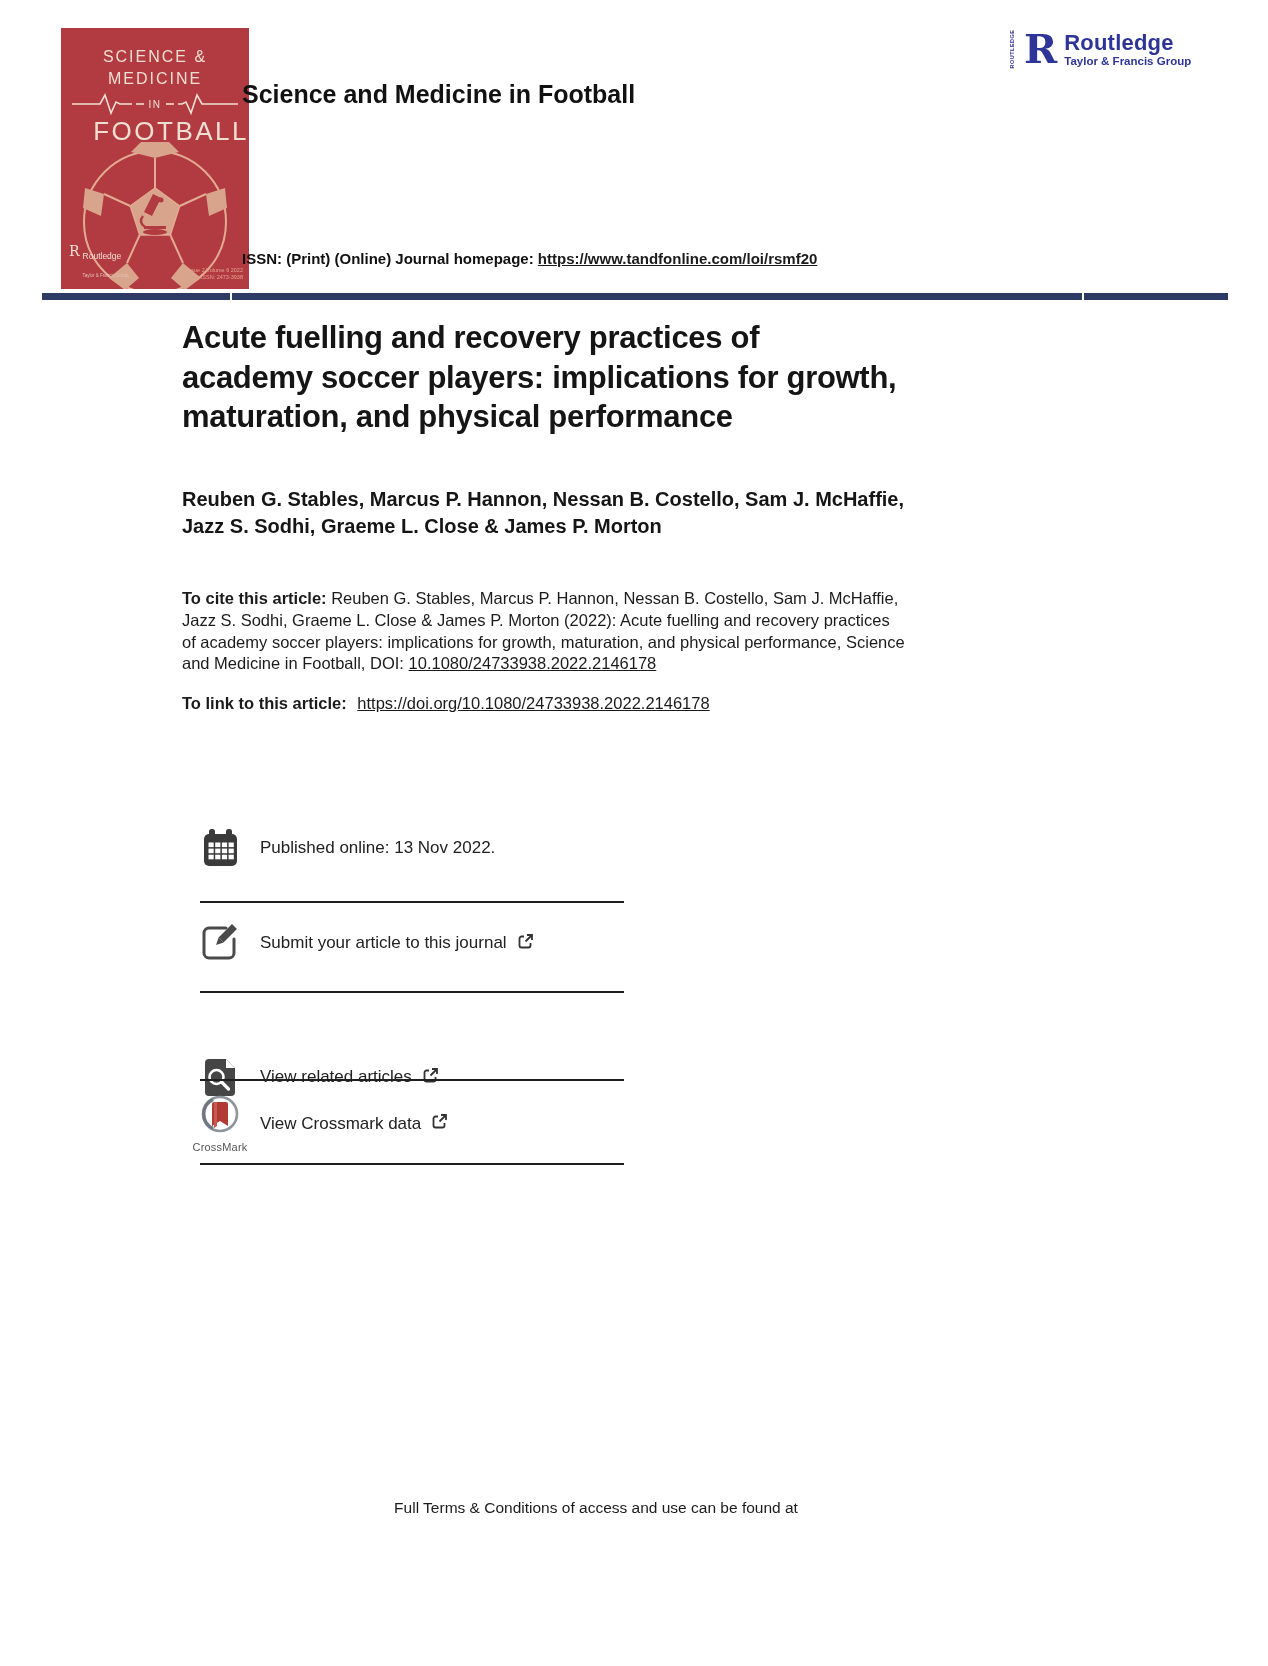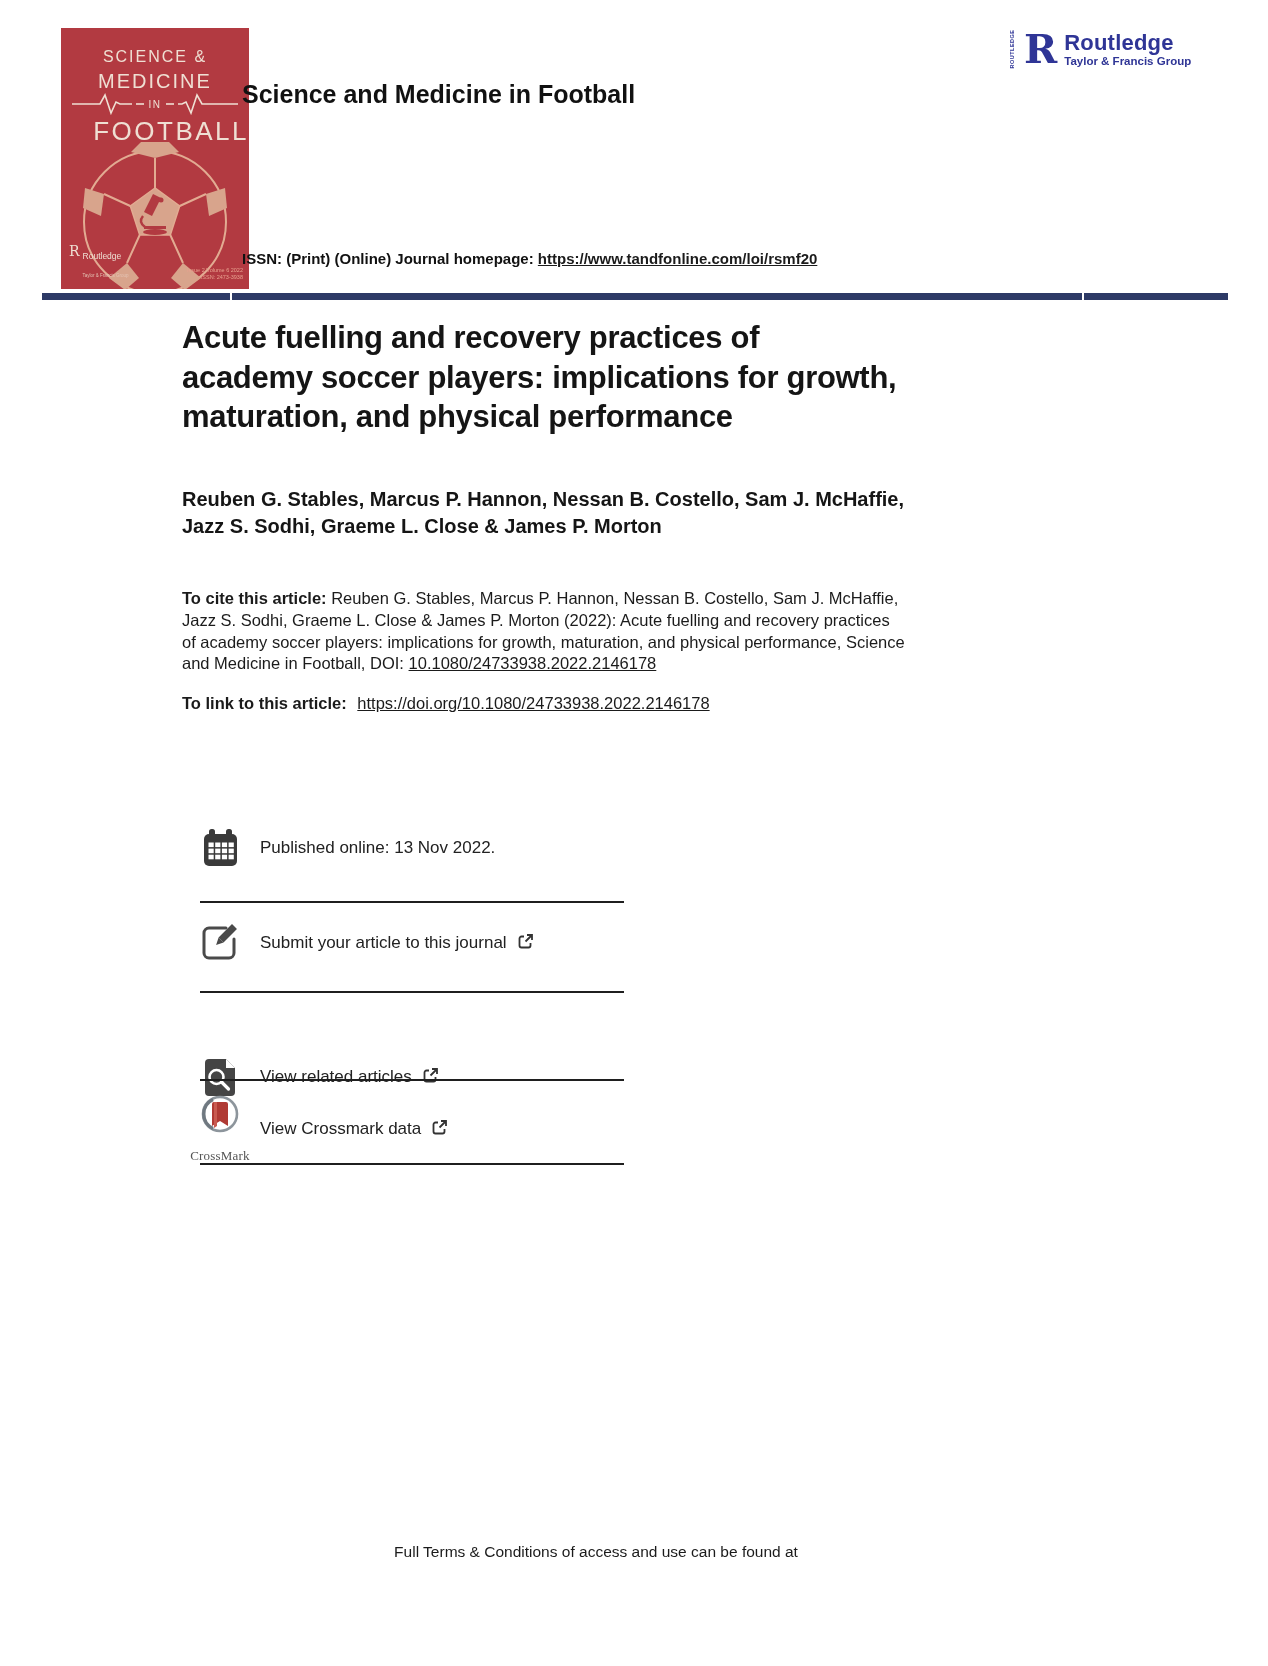--- a/index.html
+++ b/index.html
@@ -4,21 +4,21 @@
 <style>
   html,body{margin:0;padding:0;}
   body{
     width:1268px;height:1666px;position:relative;background:#ffffff;
     font-family:"Liberation Sans", sans-serif;color:#1b1b1b;overflow:hidden;
   }
   a{color:#1b1b1b;}
   
   .cover{position:absolute;left:40px;top:28px;width:188px;height:261px;background:#b23a41;overflow:hidden;margin-left:21px;}
   .cover .t1{position:absolute;top:20px;left:0;right:0;text-align:center;color:#efdfd3;font-size:16px;letter-spacing:2px;font-weight:500;}
-  .cover .t2{position:absolute;top:42px;left:0;right:0;text-align:center;color:#efdfd3;font-size:20px;letter-spacing:2px;font-weight:500;}
+  .cover .t2{position:absolute;top:42px;left:0;right:0;text-align:center;color:#efdfd3;font-size:16px;letter-spacing:2px;font-weight:500;}
   .cover .ekg{position:absolute;top:62px;left:9px;}
   .cover .t3{position:absolute;top:88px;left:0;right:0;text-align:right;color:#efdfd3;font-size:26px;letter-spacing:2.5px;font-weight:500;}
   .cover .ball{position:absolute;top:114px;left:14px;}
   .cover .pub{position:absolute;left:8px;bottom:8px;display:flex;align-items:flex-start;gap:3px;color:#efdfd3;z-index:2;}
   .cover .pub .r{font-family:"DejaVu Serif", serif;font-size:14px;line-height:12px;font-weight:400;}
   .cover .pub .nm{font-size:8.5px;line-height:8px;}
   .cover .pub .tg{font-size:4.5px;line-height:6px;color:#e4c4b4;}
   .cover .issue{position:absolute;right:6px;bottom:8px;text-align:right;color:#e8a18f;font-size:5.5px;line-height:7px;z-index:2;}
   
   .journal-title{position:absolute;left:242px;top:80px;font-size:25px;font-weight:700;color:#111;}
@@ -42,24 +42,24 @@
   .cite b{font-weight:700;}
   .cite a{text-decoration:underline;}
   .linkline{position:absolute;left:182px;top:694px;font-size:16.5px;color:#1b1b1b;}
   .linkline b{font-weight:700;}
   .linkline a{text-decoration:underline;margin-left:6px;}
   
   .action-row{position:absolute;left:198px;display:flex;align-items:center;}
   .action-row .icon-box{width:44px;display:flex;flex-direction:column;align-items:center;}
   .action-row .lbl{margin-left:18px;font-size:17px;color:#222;}
   .action-row .ext{margin-left:9px;position:relative;top:-2px;}
-  .cm-caption{font-size:13px;color:#555;margin-top:14px;letter-spacing:0.2px;font-family:Liberation Serif, serif;}
+  .cm-caption{font-size:11px;color:#555;margin-top:7px;letter-spacing:0.2px;}
   .sep{position:absolute;left:200px;width:424px;height:0;border-top:2px solid #1f1f1f;}
   
-  .footer{position:absolute;left:0;top:1540px;width:1192px;text-align:center;font-size:15.5px;line-height:23px;color:#1b1b1b;}
+  .footer{position:absolute;left:0;top:1496px;width:1192px;text-align:center;font-size:15.5px;line-height:23px;color:#1b1b1b;}
 </style>
 </head>
 <body>
 
 <div class="cover">
   <div class="t1">SCIENCE &amp;</div>
   <div class="t2">MEDICINE</div>
   <svg class="ekg" width="170" height="26" viewBox="0 0 170 26">
     <path d="M2,14 H30 l5,-9 6,18 5,-11 4,2 H62" fill="none" stroke="#efdfd3" stroke-width="1.6"></path>
     <path d="M66,14 h8" stroke="#efdfd3" stroke-width="1.6"></path>

